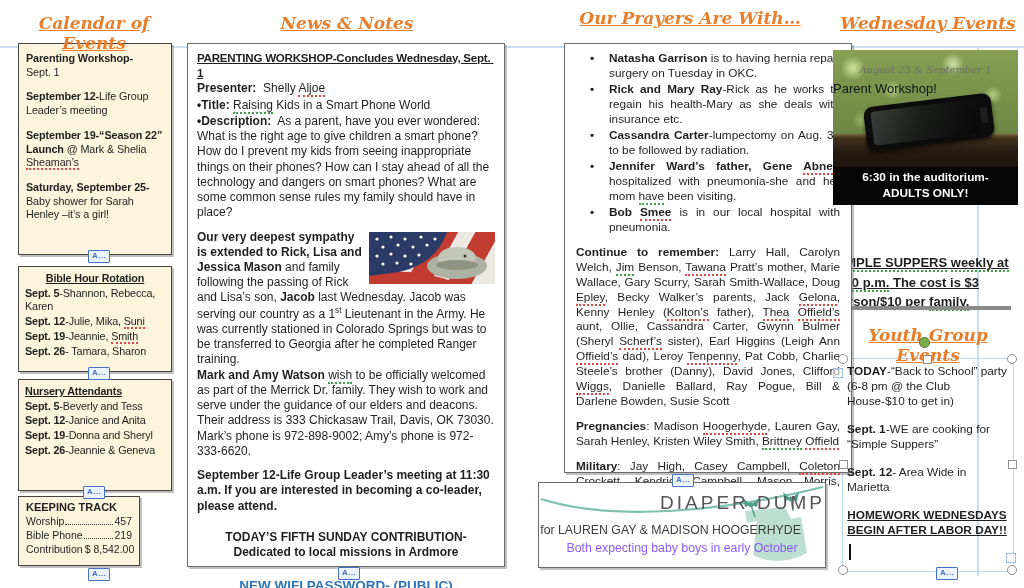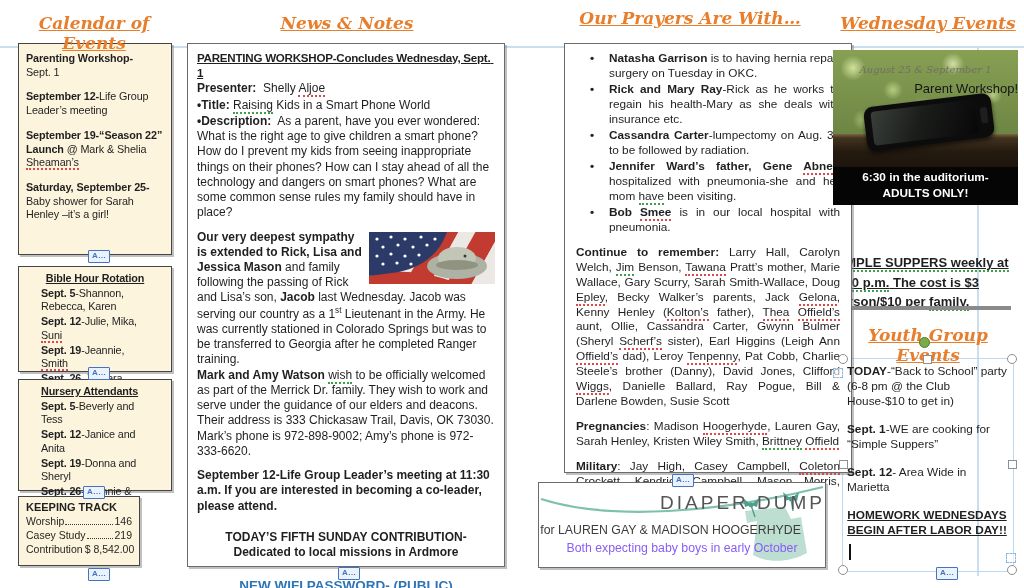--- a/index.html
+++ b/index.html
@@ -24,21 +24,21 @@
   .sq-red{border-bottom:2px dotted #E04848;}
   .sq-green{border-bottom:2px dotted #3FA04A;}
   .center{text-align:center;}
   .justify{text-align:justify;}
   
   .aicon{position:absolute;z-index:4;width:20px;height:11px;background:#EAF2FB;border:1px solid #4472C4;
          color:#4472C4;font-size:8px;font-weight:bold;line-height:9px;text-align:center;border-radius:1px;}
   
   .cal-body{font-size:10.8px;letter-spacing:-.1px;padding:8px 7px;}
   .cal-body .rp{margin-bottom:11px;}
-  .rot-body{font-size:10.8px;letter-spacing:-.15px;padding:5px 22px;}
+  .rot-body{font-size:10.8px;letter-spacing:-.15px;padding:5px 6px;}
   .rot-body .rp{margin:0 0 1px 0;}
   .kt-row{display:flex;align-items:baseline;font-size:10.5px;line-height:1.35;}
   .kt-label{white-space:nowrap;}
   .kt-dots{flex:1;border-bottom:1.5px dotted #3a3a3a;margin:0 1px 3px 1px;}
   .kt-val{white-space:nowrap;}
   
   .news-body{font-size:12px;padding:7px 9px;}
   .news-h{font-size:11.6px;letter-spacing:-.25px;margin-bottom:1px;}
   .tight{margin-bottom:1px;}
   .flag{float:right;width:126px;height:52px;margin:2px 0 3px 7px;position:relative;overflow:hidden;}
@@ -56,21 +56,21 @@
      background:
        radial-gradient(circle 18px at 20px 18px,rgba(222,238,170,.85),rgba(222,238,170,0) 70%),
        radial-gradient(circle 14px at 60px 40px,rgba(205,226,150,.7),rgba(205,226,150,0) 70%),
        radial-gradient(circle 16px at 120px 14px,rgba(230,240,190,.8),rgba(230,240,190,0) 70%),
        radial-gradient(circle 13px at 160px 45px,rgba(210,230,160,.7),rgba(210,230,160,0) 70%),
        radial-gradient(circle 20px at 90px 60px,rgba(170,200,120,.6),rgba(170,200,120,0) 70%),
        radial-gradient(circle 15px at 30px 70px,rgba(190,215,135,.6),rgba(190,215,135,0) 70%),
        linear-gradient(180deg,#87a053 0%,#6d8544 55%,#4f6233 100%);}
   .photo-cap1{position:absolute;left:0;top:14px;width:100%;text-align:center;z-index:2;
       font-family:"DejaVu Serif",serif;font-style:italic;font-size:10px;color:#6f6f68;}
-  .photo-cap2{position:absolute;left:0;top:31px;width:100%;text-align:right;z-index:2;font-size:13px;color:#151515;}
+  .photo-cap2{position:absolute;left:0;top:31px;width:100%;text-align:left;z-index:2;font-size:13px;color:#151515;}
   .wood{position:absolute;left:0;top:84px;width:100%;height:50px;
       background:linear-gradient(180deg,#7a6440 0,#42331f 4px,#241a10 18px,#150e08 100%);}
   .phone{position:absolute;left:32px;top:50px;width:128px;height:44px;background:#0c0c0c;border-radius:9px;
       transform:rotate(-7deg);box-shadow:0 3px 4px rgba(0,0,0,.6);}
   .phone-screen{position:absolute;left:7px;top:5px;right:16px;bottom:5px;border-radius:4px;
       background:linear-gradient(115deg,#3a3f3a 0%,#1b1d1b 45%,#070707 100%);}
   .phone-btn{position:absolute;right:5px;top:14px;width:7px;height:16px;background:#1e1e1e;border-radius:2px;}
   .photo-band{position:absolute;left:0;top:117px;width:100%;height:38px;background:#050505;z-index:3;
       color:#fff;font-weight:bold;font-size:11.8px;text-align:center;line-height:1.35;padding-top:3px;box-sizing:border-box;}
   .suppers{position:absolute;left:833px;top:240px;width:182px;font-size:13px;font-weight:bold;z-index:1;line-height:1.5;}
@@ -130,24 +130,24 @@
     </div>
   </div>
   <div class="aicon" style="left:83px;top:486px;">A…</div>
 
   <div class="box tan" style="left:18px;top:496px;width:122px;height:70px;">
     <div style="padding:4px 7px;">
       <div style="font-weight:bold;font-size:11px;margin-bottom:1px;">KEEPING TRACK</div>
       <div class="kt-row">
         <span class="kt-label">Worship</span>
         <span class="kt-dots"></span>
-        <span class="kt-val">146</span>
+        <span class="kt-val">457</span>
       </div>
       <div class="kt-row">
-        <span class="kt-label">Casey Study</span>
+        <span class="kt-label">Bible Phone</span>
         <span class="kt-dots"></span>
         <span class="kt-val">219</span>
       </div>
       <div class="kt-row">
         <span class="kt-label">Contribution</span>
         <span class="kt-dots"></span>
         <span class="kt-val">$ 8,542.00</span>
       </div>
     </div>
   </div>

